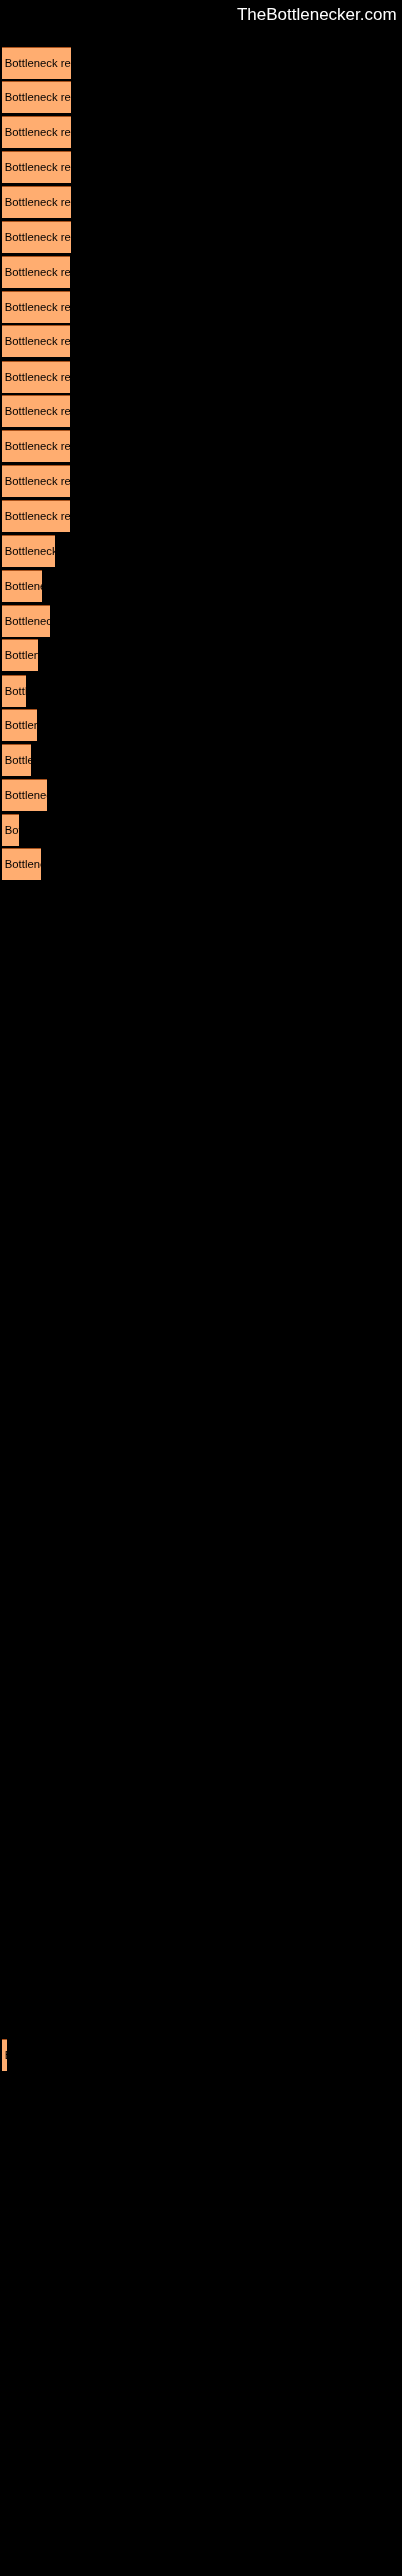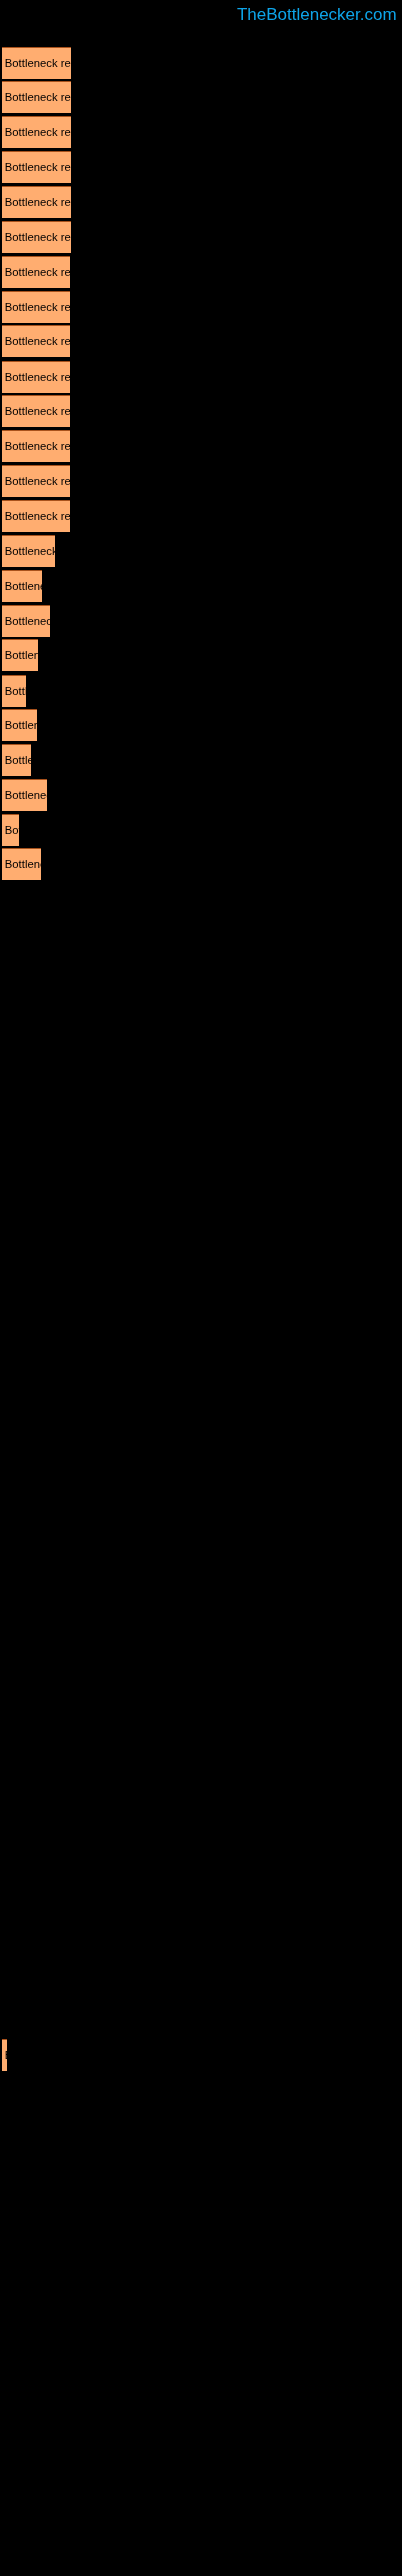--- a/index.html
+++ b/index.html
@@ -12,21 +12,21 @@
     height: 2576px;
     position: relative;
     overflow: hidden;
     font-family: "Liberation Sans", sans-serif;
   }
 
   .site-title {
     position: absolute;
     right: 6.4px;
     top: 4.8px;
-    color: #0ea5e9;
+    color: #ffffff;
     font-size: 17px;
     font-family: "Liberation Sans", sans-serif;
     letter-spacing: 0px;
     white-space: nowrap;
   }
 
   .chart {
     position: absolute;
     left: 0;
     top: 0;

